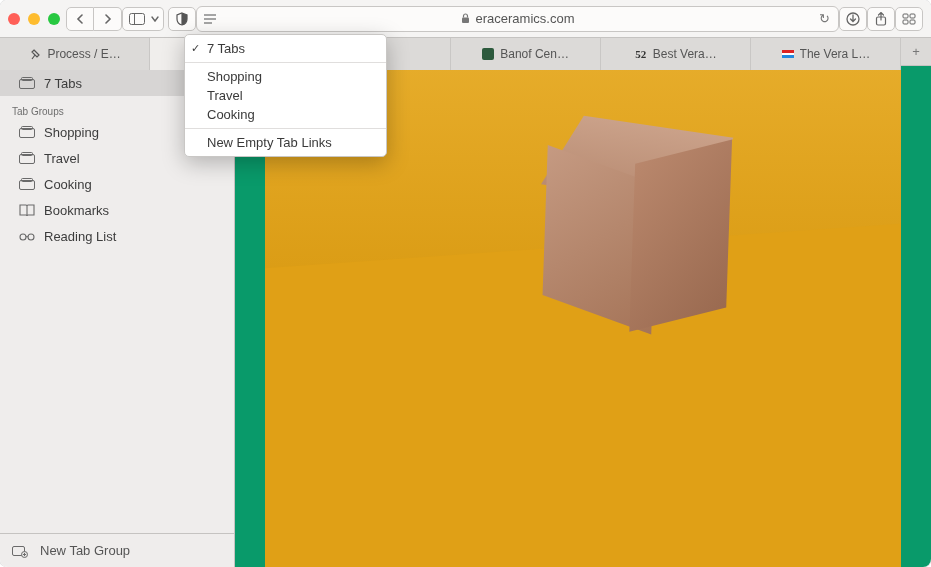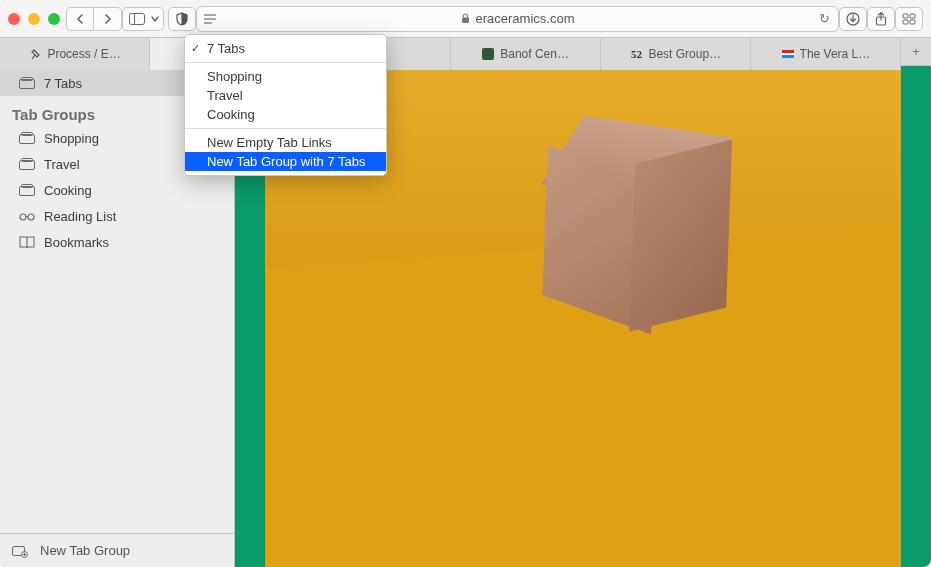--- a/index.html
+++ b/index.html
@@ -84,21 +84,21 @@
   .sidebar {
     width:235px; background:var(--sidebar-bg); border-right:1px solid var(--border);
     display:flex; flex-direction:column; font-size:13px; color:#3c3c3c;
   }
   .side-list { flex:1; padding:4px 0 0 0; }
   .side-row {
     height:26px; display:flex; align-items:center; gap:8px; padding:0 12px 0 18px;
   }
   .side-row.selected { background:var(--sidebar-sel); }
   .side-row .ic { width:18px; height:18px; display:flex; align-items:center; justify-content:center; color:#6a6a6a; }
-  .side-head { font-size:15px; color:var(--text-light); padding:10px 12px 2px 12px; font-weight:700; }
+  .side-head { font-size:10px; color:var(--text-light); padding:10px 12px 2px 12px; font-weight:400; }
   .side-footer {
     height:34px; border-top:1px solid var(--border); display:flex; align-items:center; gap:12px;
     padding:0 12px; color:#555;
   }
 
   
   .content { flex:1; position:relative; overflow:hidden; }
   .green-bg { position:absolute; inset:0; background:var(--green); }
   .orange-slab {
     position:absolute; left:30px; right:30px; top:180px; bottom:-60px; background:var(--orange);
@@ -247,21 +247,21 @@
     <div class="tab">
       <span class="fav">
         <div style="width:12px;height:12px;background:#2d5a3d;border-radius:2px"></div>
       </span>
       <span class="label">Banof Cen…</span>
     </div>
     <div class="tab">
       <span class="fav">
         <span style="font-size:11px;font-weight:700;font-family:serif;color:#333">52</span>
       </span>
-      <span class="label">Best Group…</span>
+      <span class="label">Best Vera…</span>
     </div>
     <div class="tab">
       <span class="fav">
         <div style="width:12px;height:8px;background:linear-gradient(to bottom,#d22 33%,#fff 33% 66%,#28d 66%)"></div>
       </span>
       <span class="label">The Vera L…</span>
     </div>
     <div class="newtab">+</div>
   </div>
 
@@ -306,35 +306,35 @@
                 <rect x="2.5" y="0.5" width="11" height="3" rx="1" fill="none" stroke="#6a6a6a"></rect>
               </svg>
             </span>
             <span>Cooking</span>
           </div>
         </div>
 
       <div id="sb-links">
           <div class="side-row">
             <span class="ic">
+              <svg width="16" height="13" viewBox="0 0 16 13">
+                <path d="M1 1 H7 Q8 1 8 2 V12 Q8 11 7 11 H1 Z M15 1 H9 Q8 1 8 2 V12 Q8 11 9 11 H15 Z" fill="none" stroke="#6a6a6a" stroke-width="1.1"></path>
+              </svg>
+            </span>
+            <span>Bookmarks</span>
+          </div>
+          <div class="side-row">
+            <span class="ic">
               <svg width="18" height="10" viewBox="0 0 18 10">
                 <circle cx="5" cy="6" r="3" fill="none" stroke="#6a6a6a" stroke-width="1.1"></circle>
                 <circle cx="13" cy="6" r="3" fill="none" stroke="#6a6a6a" stroke-width="1.1"></circle>
                 <path d="M8 6 Q9 5 10 6" fill="none" stroke="#6a6a6a" stroke-width="1.1"></path>
               </svg>
             </span>
             <span>Reading List</span>
-          </div>
-          <div class="side-row">
-            <span class="ic">
-              <svg width="16" height="13" viewBox="0 0 16 13">
-                <path d="M1 1 H7 Q8 1 8 2 V12 Q8 11 7 11 H1 Z M15 1 H9 Q8 1 8 2 V12 Q8 11 9 11 H15 Z" fill="none" stroke="#6a6a6a" stroke-width="1.1"></path>
-              </svg>
-            </span>
-            <span>Bookmarks</span>
           </div>
         </div>
     </div>
     <div class="side-footer">
       <span>
         <svg width="16" height="14" viewBox="0 0 16 14">
             <rect x="0.5" y="2.5" width="12" height="9" rx="1.5" fill="none" stroke="#6a6a6a"></rect>
             <circle cx="12.5" cy="10.5" r="3" fill="#efedec" stroke="#6a6a6a"></circle>
             <path d="M12.5 8.8 V12.2 M10.8 10.5 H14.2" stroke="#6a6a6a" stroke-width="1"></path>
           </svg>
@@ -367,16 +367,13 @@
     <div class="menu-row">
       <span>Travel</span>
     </div>
     <div class="menu-row">
       <span>Cooking</span>
     </div>
     <div class="menu-sep"></div>
     <div class="menu-row">
       <span>New Empty Tab Links</span>
     </div>
-    <div class="menu-row sel">
-      <span>New Tab Group with 7 Tabs</span>
-    </div>
   </div>
 
 </body></html>

